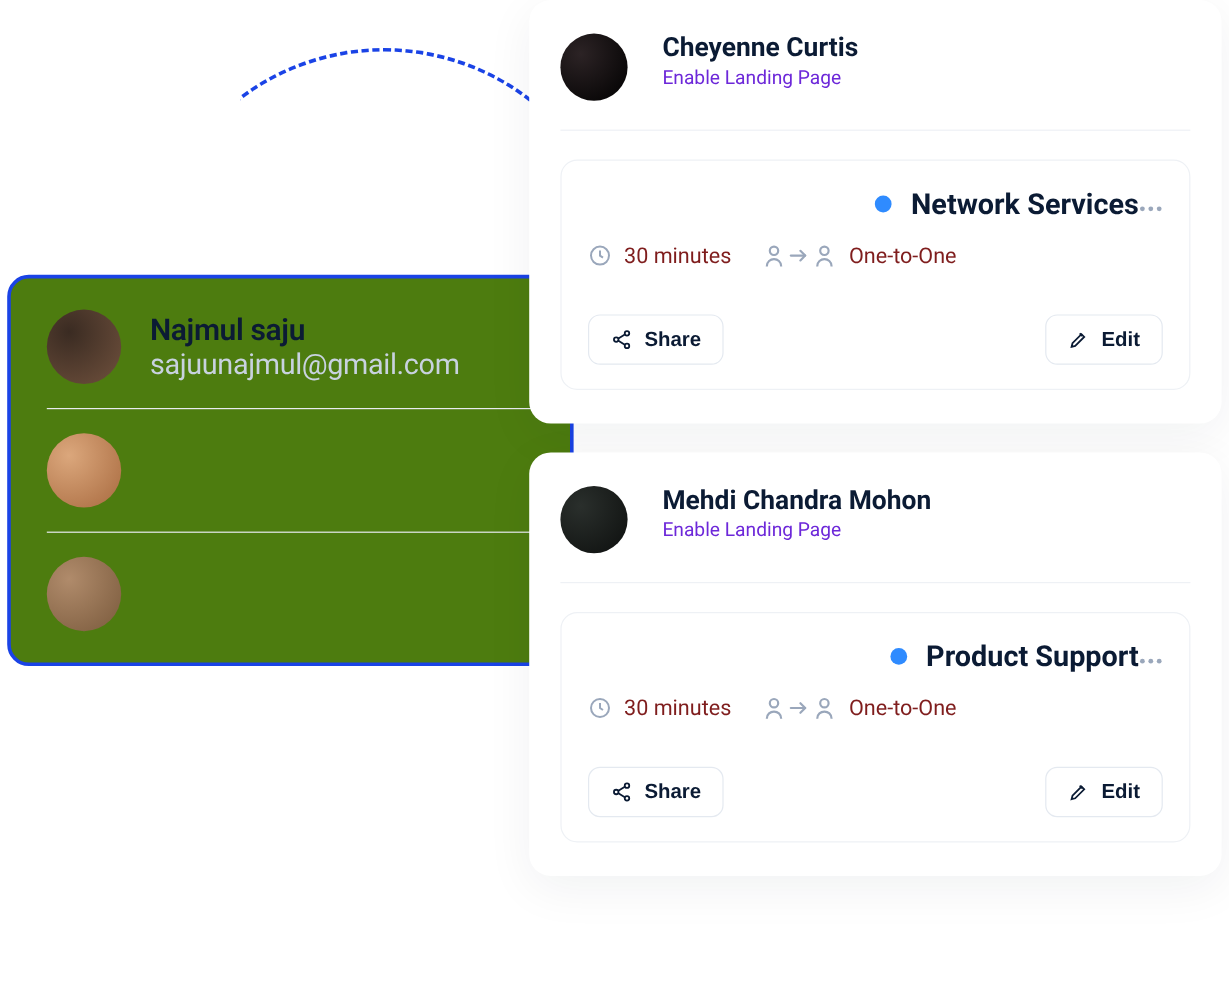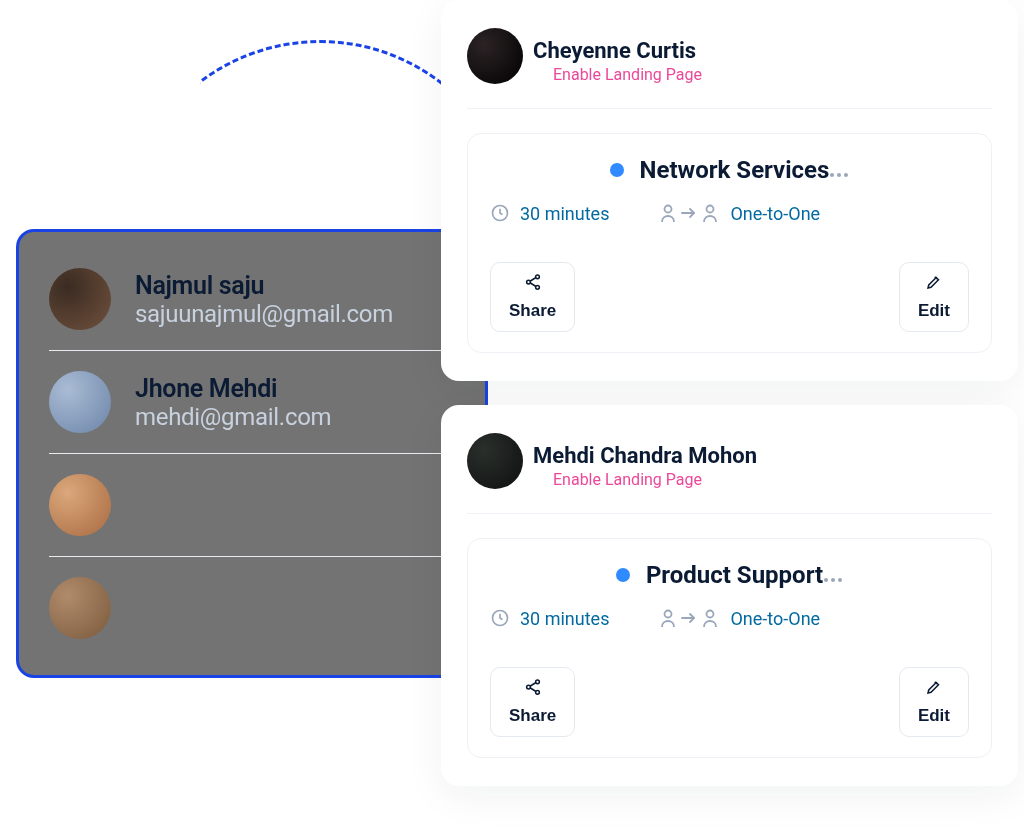--- a/index.html
+++ b/index.html
@@ -29,27 +29,27 @@
       height: 400px;
       border: 3px dashed #1a43e6;
       border-radius: 50%;
       border-right-color: transparent;
       border-bottom-color: transparent;
     }
 
     
     .contacts-popover {
       position: absolute;
-      left: 16px;
+      left: 6px;
       top: 229px;
       width: 472px;
       border: 3px solid #1a43e6;
       border-radius: 18px;
-      background: #737373;
-      padding: 36px 30px;
+      background: #4d7c0f;
+      padding: 26px 30px;
     }
     .contact-row {
       display: flex;
       align-items: center;
       gap: 24px;
       padding: 20px 0;
       border-bottom: 1px solid #e8ebef;
     }
     .contact-row:first-child { padding-top: 0; }
     .contact-row:last-child { border-bottom: none; padding-bottom: 0; }
@@ -83,53 +83,52 @@
     .event-card {
       background: #fff;
       border-radius: 18px;
       padding: 28px 26px;
       box-shadow: 0 10px 40px rgba(20, 30, 50, 0.06);
     }
     .event-card + .event-card { margin-top: 24px; }
 
     .owner-row {
       display: flex;
-      align-items: flex-end;
-      gap: 10px;
+      align-items: flex-start;
+      gap: 29px;
       padding-bottom: 24px;
       border-bottom: 1px solid #eef1f5;
     }
     .owner-avatar {
       width: 56px;
       height: 56px;
       border-radius: 50%;
       flex-shrink: 0;
     }
     .owner-name {
       font-size: 22px;
       font-weight: 700;
       color: #0b1b34;
     }
     .owner-sub {
       font-size: 16px;
-      color: #ec4899;
+      color: #6d28d9;
       margin-top: 2px;
-      margin-left: 20px;
     }
 
     .inner-card {
       margin-top: 24px;
       border: 1px solid #eef1f5;
       border-radius: 14px;
       padding: 22px 22px 20px;
     }
     .inner-header {
       display: flex;
       align-items: center;
-      justify-content: center;
+      justify-content: flex-end;
     }
     .inner-title-wrap {
       display: flex;
       align-items: center;
       gap: 16px;
     }
     .dot-blue {
       width: 14px;
       height: 14px;
       border-radius: 50%;
@@ -144,23 +143,23 @@
     .more-btn {
       color: #9aa7bb;
       font-size: 22px;
       letter-spacing: 2px;
       cursor: pointer;
     }
 
     .meta-row {
       display: flex;
       align-items: center;
-      gap: 51px;
+      gap: 28px;
       margin-top: 18px;
-      color: #0369a1;
+      color: #7f1d1d;
       font-size: 18px;
     }
     .meta-item {
       display: flex;
       align-items: center;
       gap: 10px;
     }
     .meta-item svg { display: block; }
 
     .actions {
@@ -174,21 +173,20 @@
       align-items: center;
       gap: 10px;
       border: 1px solid #e4e9f0;
       background: #fff;
       border-radius: 10px;
       padding: 10px 18px;
       font-size: 17px;
       font-weight: 600;
       color: #0b1b34;
       cursor: pointer;
-      flex-direction: column;
     }
     .btn svg { display: block; }
 
     
     .av-0 { background: radial-gradient(circle at 30% 30%, #3a2b22, #70513d); }
     .av-1 { background: radial-gradient(circle at 30% 30%, #aabcd4, #6b84a8); }
     .av-2 { background: radial-gradient(circle at 30% 30%, #dba77c, #a86a3f); }
     .av-3 { background: radial-gradient(circle at 30% 30%, #b08b6b, #7a5a3c); }
     .av-4 { background: radial-gradient(circle at 30% 30%, #2c2325, #000); }
     .av-5 { background: radial-gradient(circle at 30% 30%, #2a2f2c, #0d0f0e); }
@@ -202,27 +200,20 @@
 
 <div class="contacts-popover">
   <div class="contact-row">
     <div class="avatar av-0"></div>
     <div class="contact-text">
       <div class="contact-name">Najmul saju</div>
       <div class="contact-email">sajuunajmul@gmail.com</div>
     </div>
   </div>
   <div class="contact-row">
-    <div class="avatar av-1"></div>
-    <div class="contact-text">
-      <div class="contact-name">Jhone Mehdi</div>
-      <div class="contact-email">mehdi@gmail.com</div>
-    </div>
-  </div>
-  <div class="contact-row">
     <div class="avatar av-2"></div>
   </div>
   <div class="contact-row">
     <div class="avatar av-3"></div>
   </div>
 </div>
 
 <div class="events-col">
 
   <div class="event-card">

